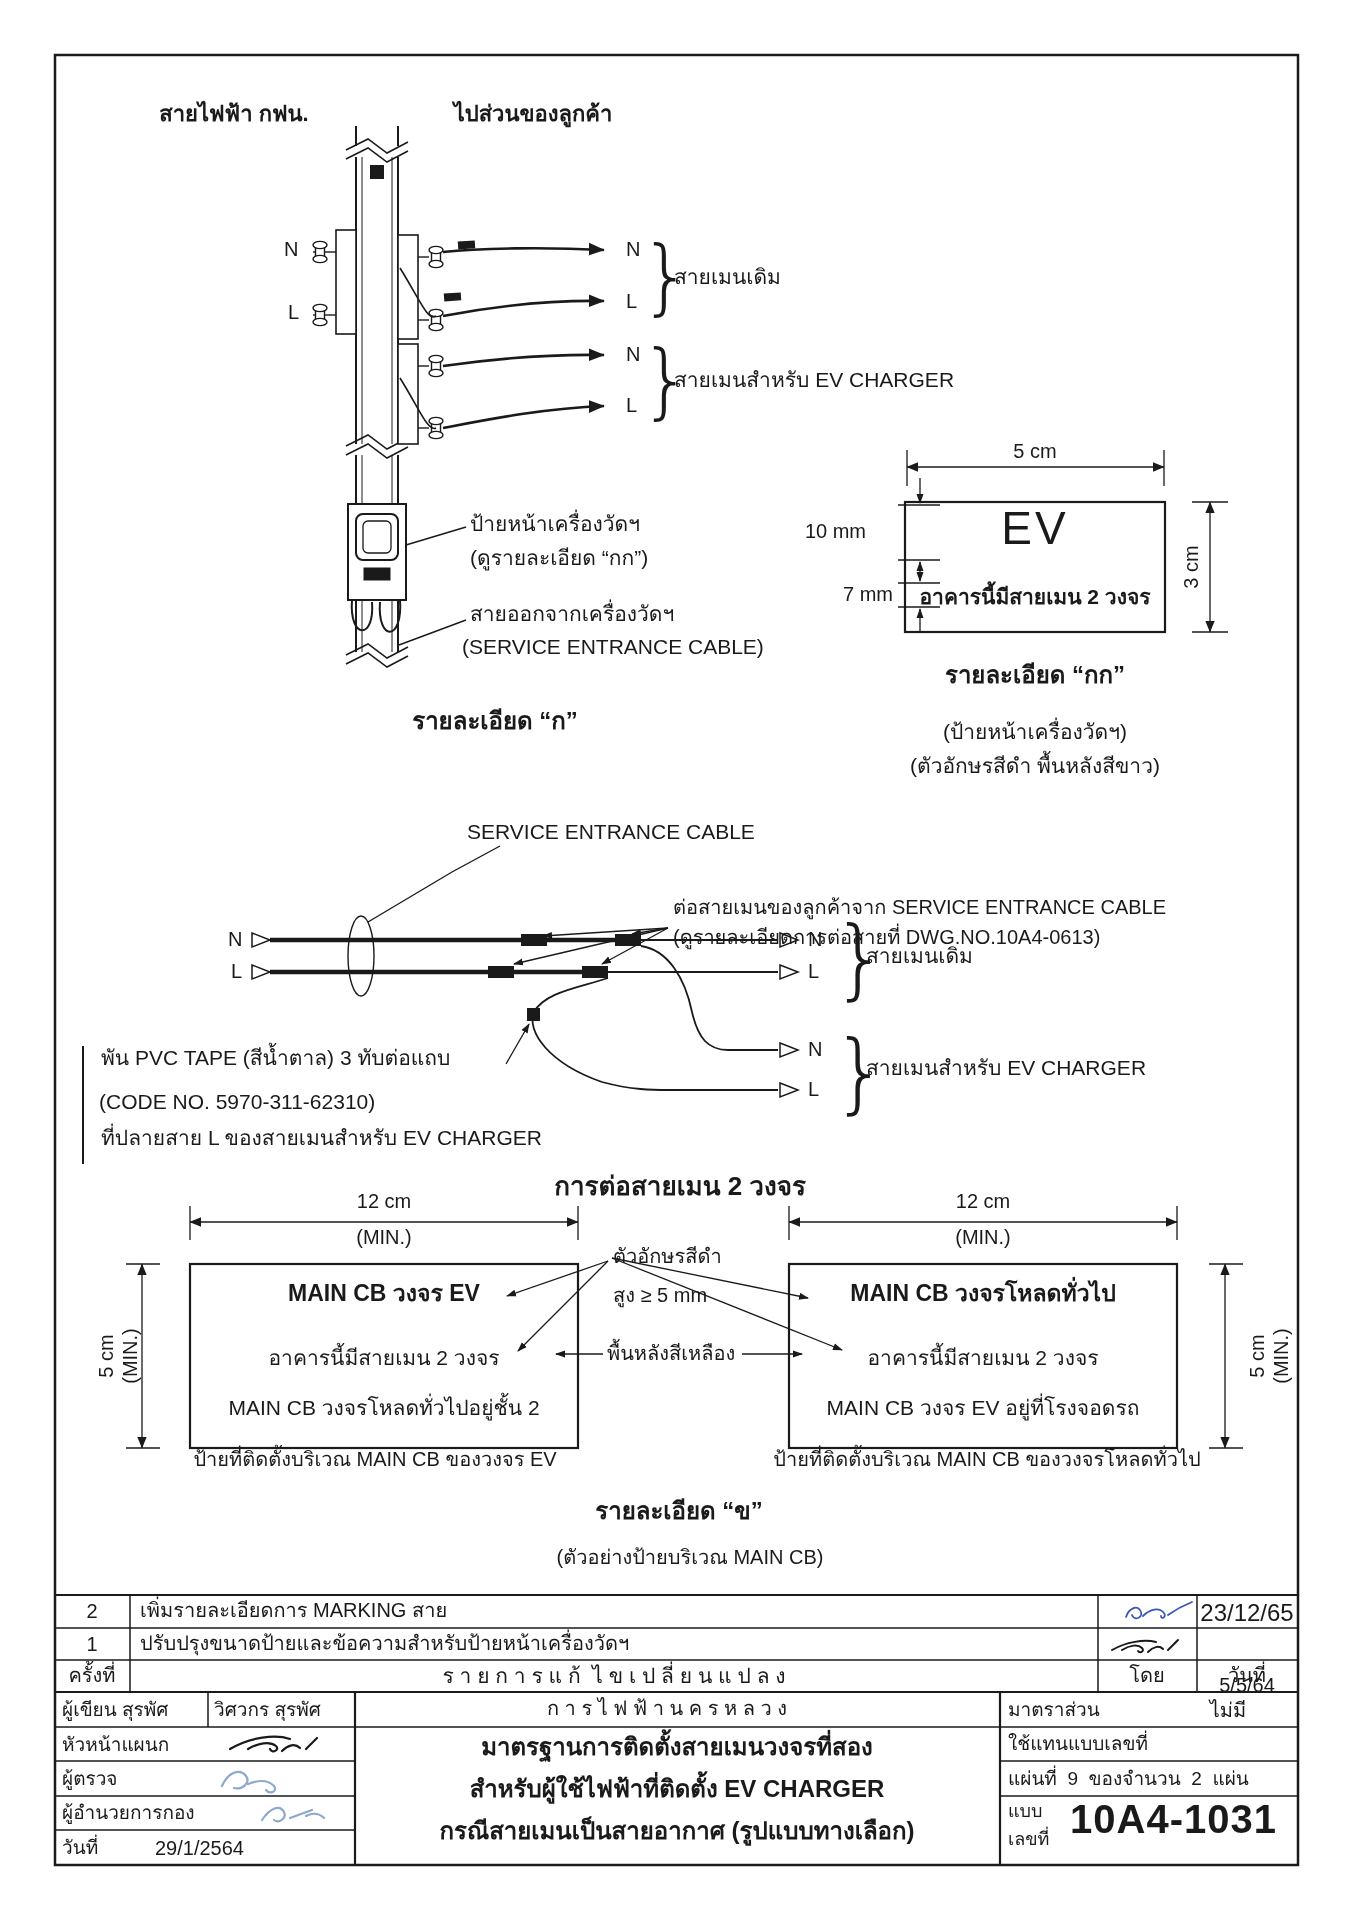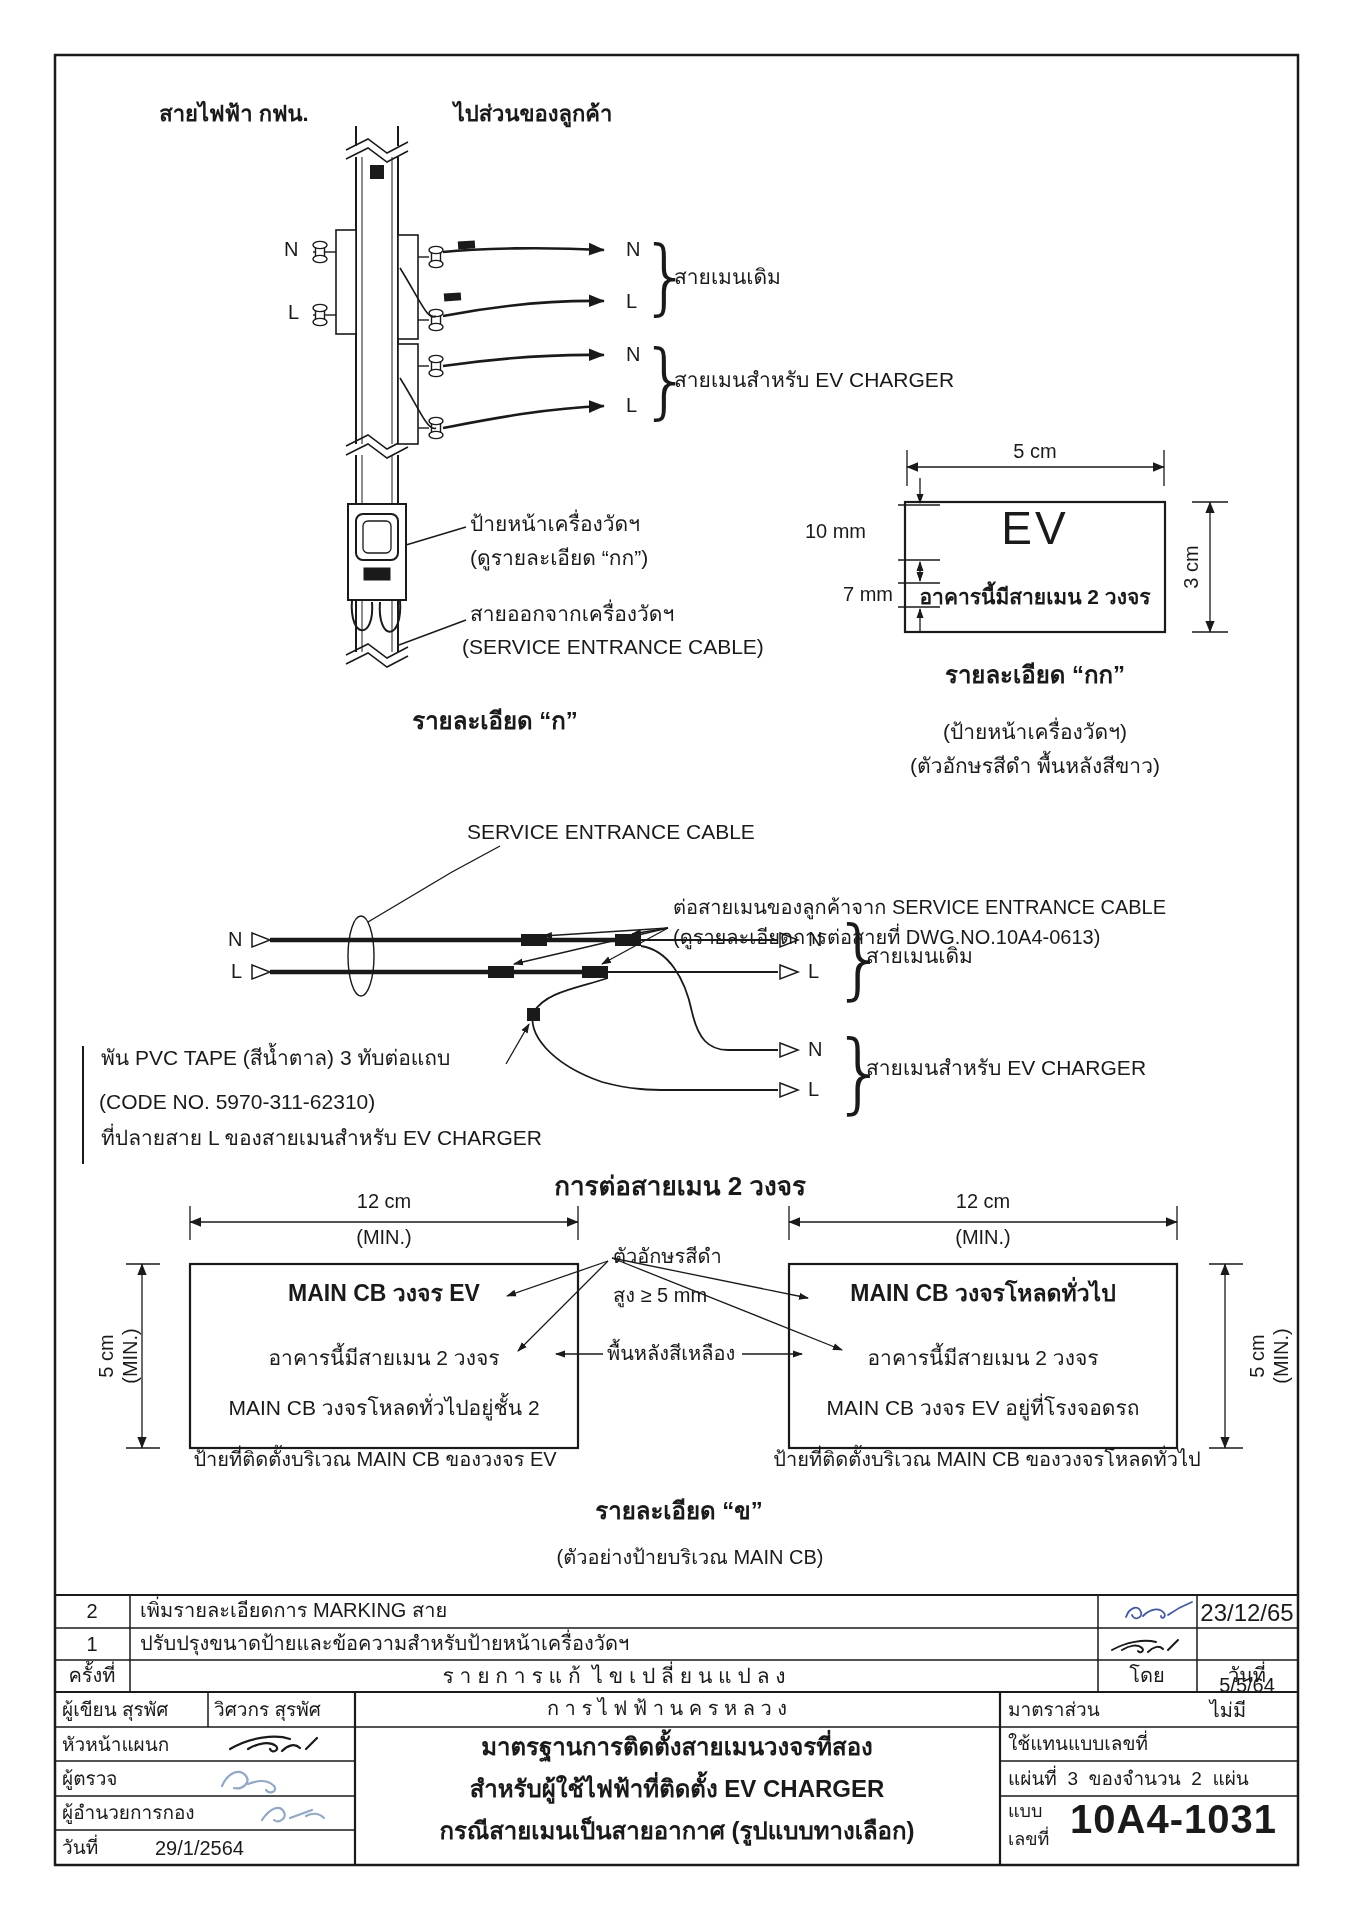--- a/index.html
+++ b/index.html
@@ -308,18 +308,18 @@
   <div class="t" style="left:62px;top:1802px;font-size:19px;">ผู้อำนวยการกอง</div>
   <div class="t" style="left:62px;top:1837px;font-size:19px;">วันที่</div>
   <div class="t" style="left:155px;top:1837px;font-size:20px;">29/1/2564</div>
   <div class="t c" style="left:667px;top:1697px;font-size:20px;">ก า ร ไ ฟ ฟ้ า น ค ร ห ล ว ง</div>
   <div class="t c b" style="left:677px;top:1734px;font-size:24px;">มาตรฐานการติดตั้งสายเมนวงจรที่สอง</div>
   <div class="t c b" style="left:677px;top:1818px;font-size:24px;">กรณีสายเมนเป็นสายอากาศ (รูปแบบทางเลือก)</div>
   <div class="t c b" style="left:677px;top:1776px;font-size:24px;">สำหรับผู้ใช้ไฟฟ้าที่ติดตั้ง EV CHARGER</div>
   <div class="t" style="left:1008px;top:1699px;font-size:19px;">มาตราส่วน</div>
   <div class="t c" style="left:1228px;top:1699px;font-size:20px;">ไม่มี</div>
   <div class="t" style="left:1008px;top:1733px;font-size:19px;">ใช้แทนแบบเลขที่</div>
-  <div class="t" style="left:1008px;top:1768px;font-size:19px;">แผ่นที่  3  ของจำนวน  2  แผ่น</div>
+  <div class="t" style="left:1008px;top:1768px;font-size:19px;">แผ่นที่  9  ของจำนวน  2  แผ่น</div>
   <div class="t" style="left:1008px;top:1801px;font-size:18px;">แบบ</div>
   <div class="t" style="left:1008px;top:1829px;font-size:18px;">เลขที่</div>
   <div class="t b" style="left:1070px;top:1797px;font-size:40px;letter-spacing:1px;">10A4-1031</div>
 
 </div>
 
 </body></html>

